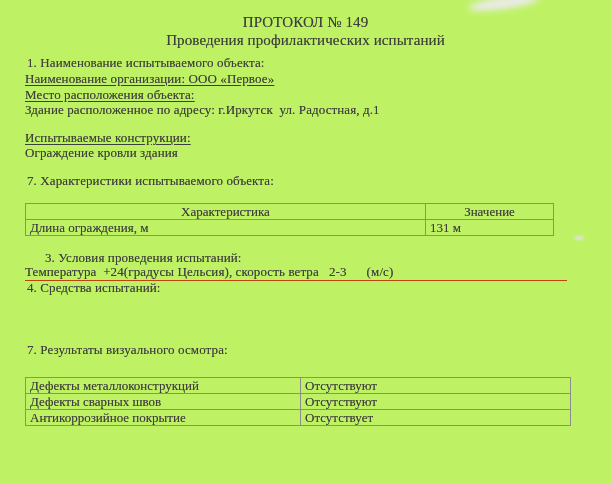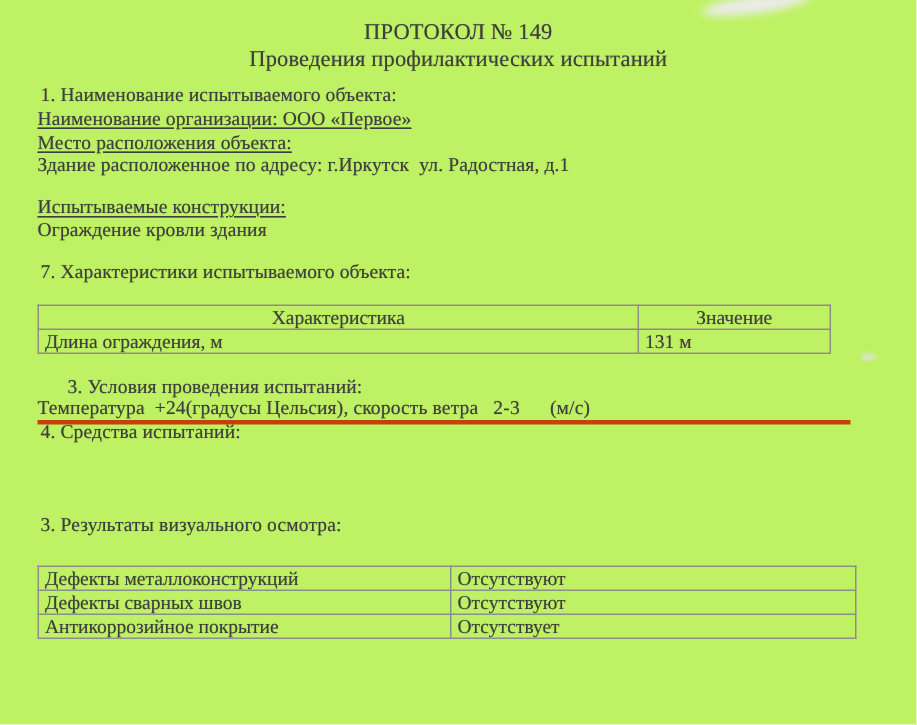--- a/index.html
+++ b/index.html
@@ -27,21 +27,21 @@
     font-size: 15px;
   }
   .u {
     text-decoration: underline;
     text-underline-offset: 2px;
   }
   .b { font-weight: normal; }
   .formline {
     position: absolute;
     height: 16px;
-    border-bottom: 3px solid #c2410c;
+    border-bottom: 1px solid #c2410c;
   }
   table.doc {
     position: absolute;
     border-collapse: collapse;
     table-layout: fixed;
     font-size: 13px;
     color: #3e3e3c;
   }
   table.doc th, table.doc td {
     border: 1px solid #8d8d8d;
@@ -103,21 +103,21 @@
       <td class="val">131 м</td>
     </tr>
   </tbody>
     </table>
 
   <div class="t" style="top:250px; left:45px;text-align:center;">3. Условия проведения испытаний:</div>
   <div class="t formline" style="top:264px; left:25px; width:542px;">Температура  +24(градусы Цельсия), скорость ветра   2-3      (м/с)</div>
 
   <div class="t" style="top:280px; left:27px;">4. Средства испытаний:</div>
 
-  <div class="t" style="top:342px; left:27px;">3. Результаты визуального осмотра:</div>
+  <div class="t" style="top:342px; left:27px;">7. Результаты визуального осмотра:</div>
 
   <table class="doc" style="top:377px; left:25px; width:545px;padding-left:12px;">
     <colgroup>
         <col style="width:275px">
         <col style="width:270px">
       </colgroup>
     <tbody>
         <tr>
       <td>Дефекты металлоконструкций</td>
       <td class="val">Отсутствуют</td>

